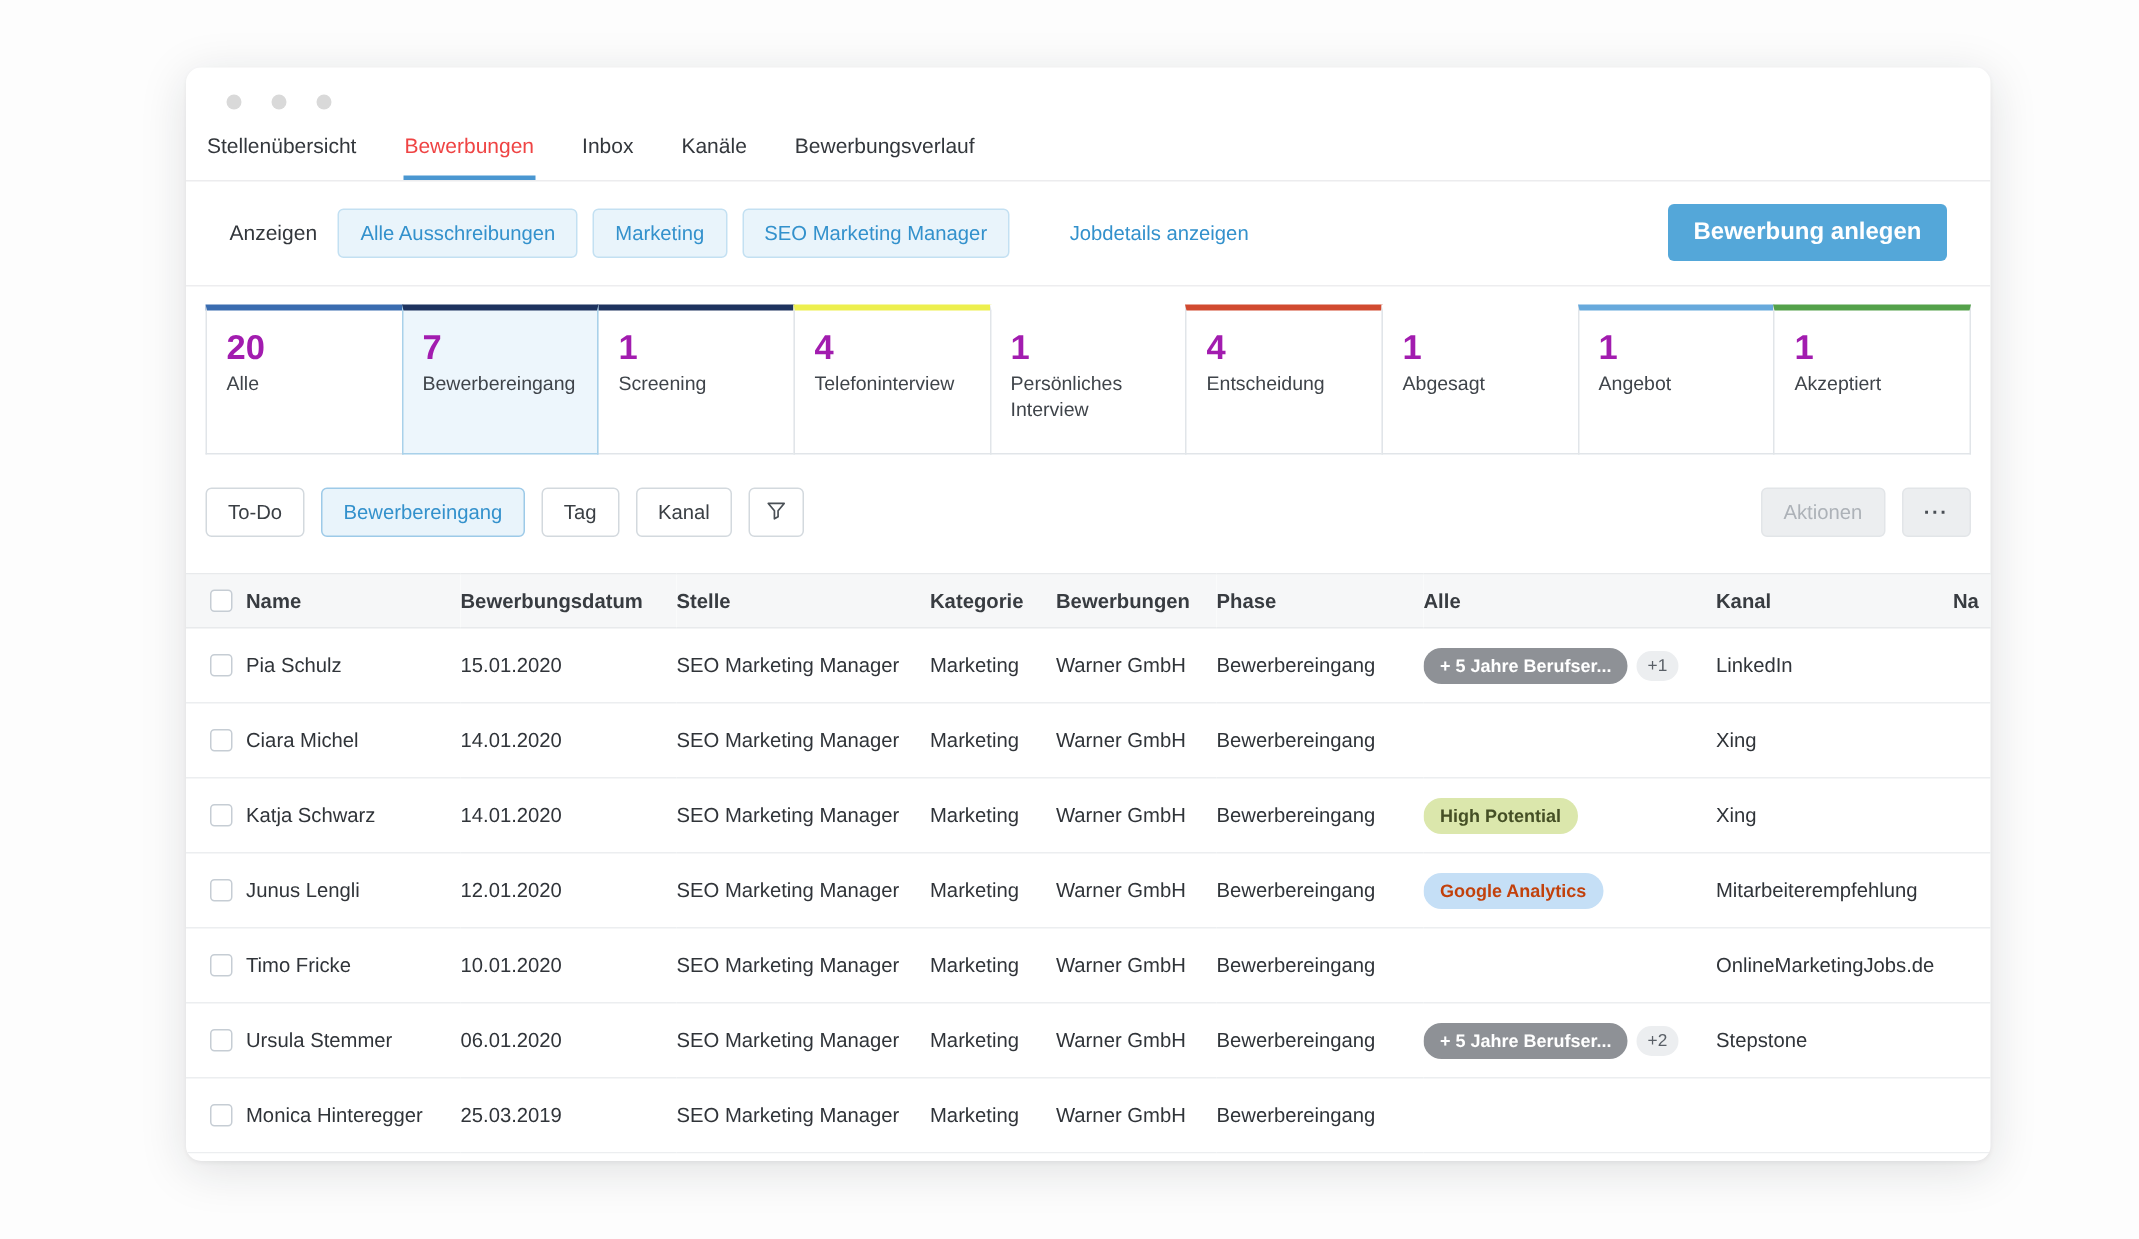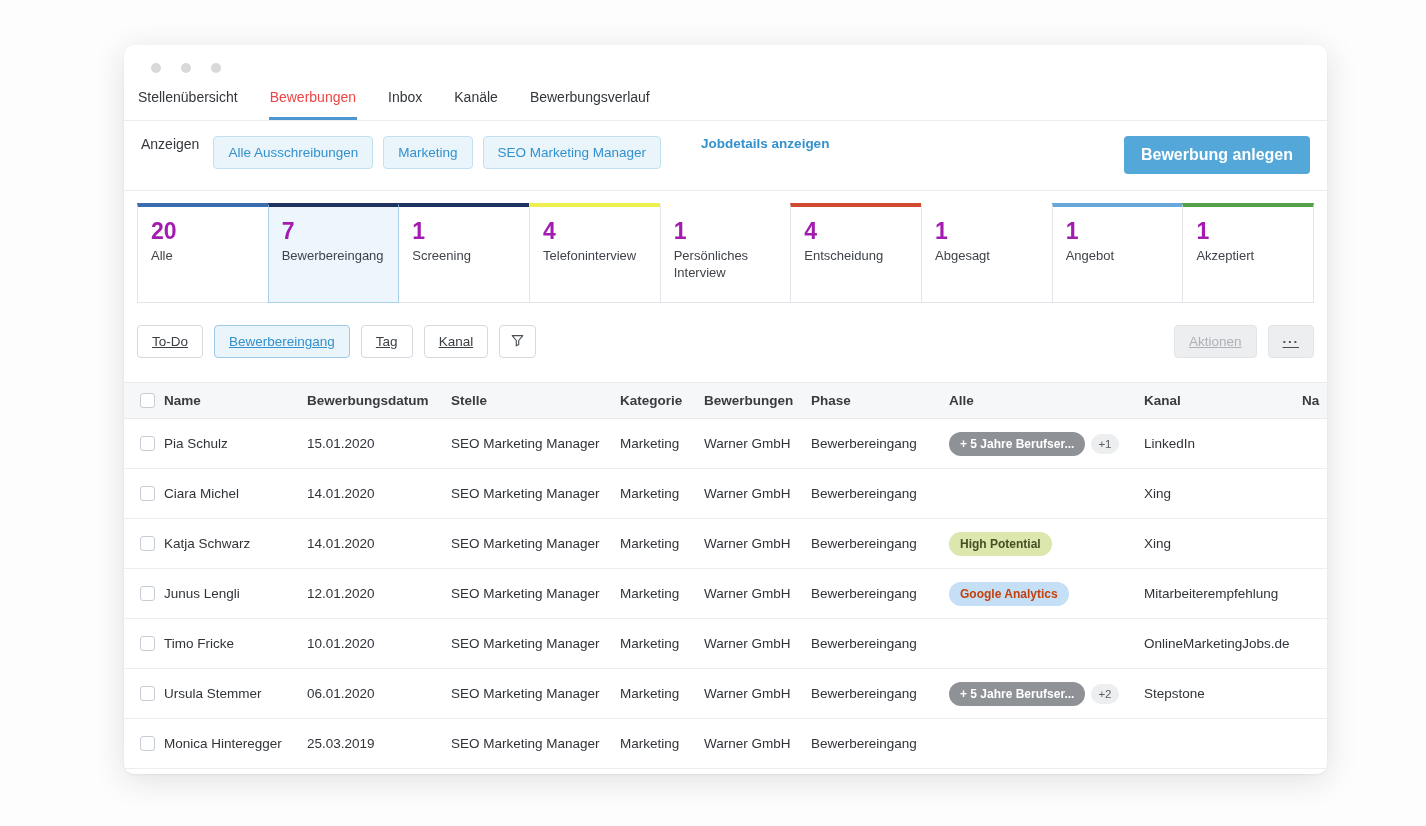--- a/index.html
+++ b/index.html
@@ -24,28 +24,28 @@
 
   
   .nav-tabs { display:flex; gap:30px; padding:6px 14px 0 13px; border-bottom:1px solid #ececee; }
   .nav-tab {
     font-size:14px; color:#33373c; padding:6px 1px 12px; cursor:pointer;
     border-bottom:3px solid transparent; white-space:nowrap;
   }
   .nav-tab.active { color:#ef4444; border-bottom-color:#4a97d1; }
 
   
-  .filter-row { display:flex; align-items:flex-start; padding:15px 17px 16px; border-bottom:1px solid #ededef; }
+  .filter-row { display:flex; align-items:center; padding:15px 29px 16px; border-bottom:1px solid #ededef; }
   .filter-label { font-size:14px; color:#33373c; margin-right:14px; }
   .chip {
     background:#e9f4fb; border:1px solid #c3e0f2; color:#3391cc;
     font-size:13.5px; font-weight:400; padding:8px 14px; border-radius:4px;
     margin-right:10px; white-space:nowrap; cursor:pointer;
   }
-  .details-link { color:#3391cc; font-size:13.5px; font-weight:700; margin-left:30px; cursor:pointer; white-space:nowrap; }
+  .details-link { color:#3391cc; font-size:13.5px; font-weight:400; margin-left:30px; cursor:pointer; white-space:nowrap; }
   .primary-btn {
     margin-left:auto; background:#54a7d9; color:#fff; font-size:16px; font-weight:600;
     padding:10px 17px; border:none; border-radius:4px; cursor:pointer; white-space:nowrap;
     font-family:"Liberation Sans", sans-serif;
   }
 
   
   .stages-row { display:flex; margin:12px 13px 0; }
   .stage-card {
     flex:1; background:#fff; border:1px solid #e1e5e9; border-top:4px solid transparent;
@@ -55,21 +55,21 @@
   .stage-card:first-child { margin-left:0; }
   .stage-card.selected { background:#edf6fc; border-color:#a9d1ea; border-top-width:4px; z-index:2; }
   .stage-count { font-size:23px; font-weight:700; color:#a21caf; margin-bottom:3px; }
   .stage-label { font-size:13px; color:#3f444a; line-height:1.3; overflow-wrap:break-word; }
 
   
   .toolbar-row { display:flex; align-items:center; margin:22px 13px 0; gap:11px; }
   .tb-btn {
     background:#fff; border:1px solid #d3d9de; border-radius:4px; color:#3a3f44;
     font-size:13.5px; padding:0 14px; height:33px; display:inline-flex; align-items:center;
-    cursor:pointer; font-family:"Liberation Sans", sans-serif; white-space:nowrap;text-decoration:underline;
+    cursor:pointer; font-family:"Liberation Sans", sans-serif; white-space:nowrap;
   }
   .tb-btn.active { background:#e9f4fb; border-color:#9dcae8; color:#3391cc; }
   .tb-btn.icon-btn { padding:0 11px; }
   .toolbar-right { margin-left:auto; display:flex; gap:11px; }
   .tb-btn.disabled { background:#eceef0; border-color:#e2e5e8; color:#adb2b8; cursor:default; }
   .tb-btn.more { background:#eceef0; border-color:#e2e5e8; color:#4a4f55; font-weight:700; letter-spacing:1px; }
 
   
   .table-wrap { margin-top:24px; overflow:hidden; width:1364px; }
   table { border-collapse:collapse; table-layout:fixed; width:1270px; }

